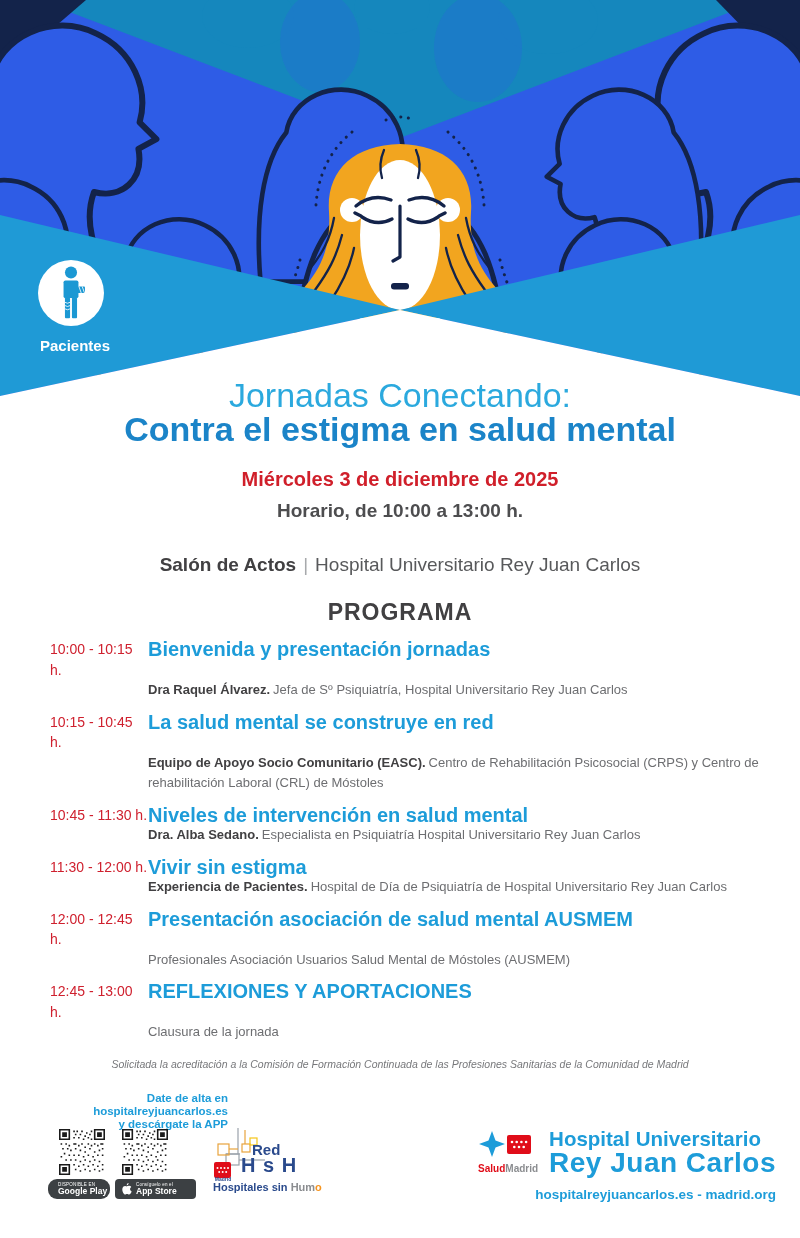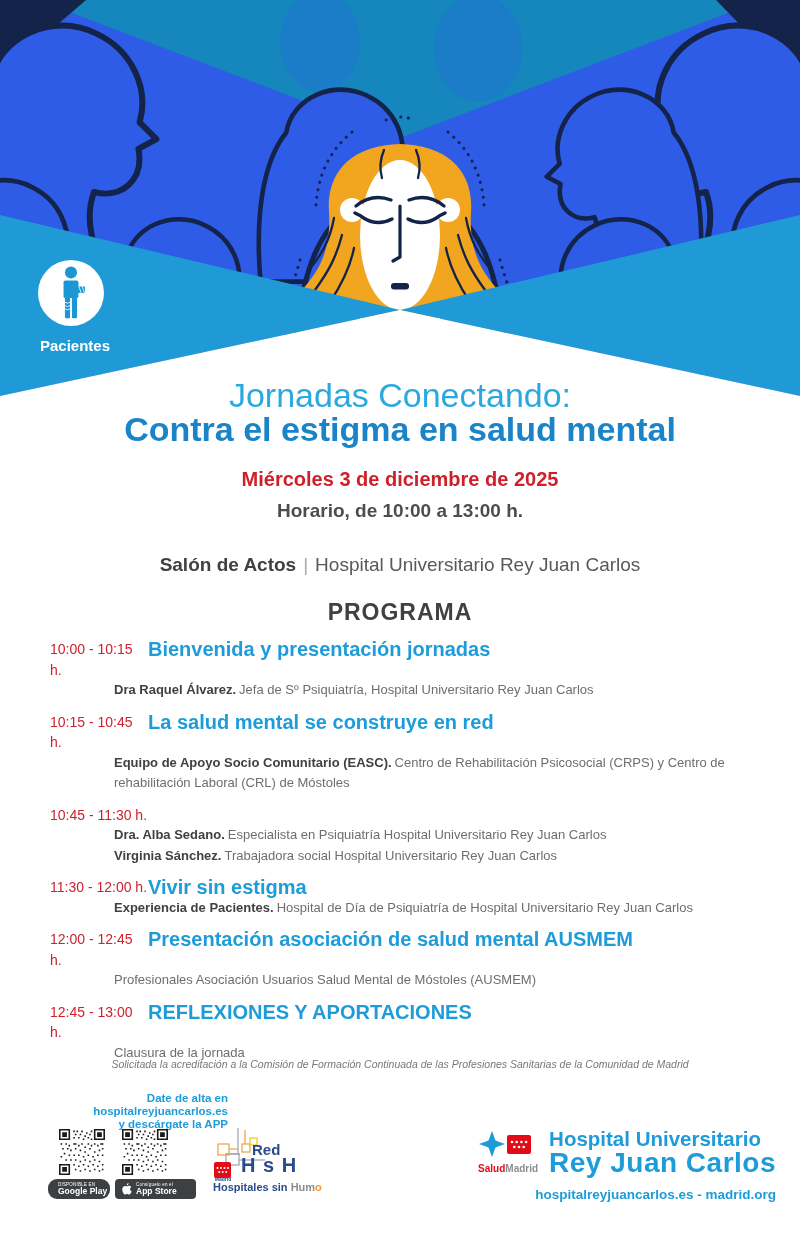--- a/index.html
+++ b/index.html
@@ -20,21 +20,21 @@
   .salon{top:534px;font-size:19px;color:#58595b;margin-top:20px;}
   .salon b{color:#414042;}
   .salon .sep{color:#a7a9ac;padding:0 7px;font-weight:400;}
   .prog-heading{top:599px;font-size:23px;font-weight:bold;color:#414042;letter-spacing:1px;}
   
   .program{position:absolute;top:639px;left:50px;right:26px;}
   .pi{margin-bottom:11px;}
   .pi-head{display:flex;line-height:20.5px;}
   .pi-time{width:98px;flex:none;font-weight:normal;font-size:14px;color:#cf202e;}
   .pi-title{font-weight:bold;font-size:20px;color:#1d9cd9;}
-  .pi-det{margin-left:64px;font-size:13px;line-height:20.5px;color:#6d6e71;}
+  .pi-det{margin-left:98px;font-size:13px;line-height:20.5px;color:#6d6e71;}
   .pi-det b{color:#414042;margin-right:3px;}
   .pi-det b:empty{display:none;margin:0;}
   .accred{position:absolute;top:1058px;left:0;right:0;text-align:center;font-size:10.5px;
           font-style:italic;color:#77787b;}
   
   .app-note{position:absolute;left:18px;top:1092px;width:210px;text-align:right;font-size:11.5px;
             font-weight:bold;color:#1d9cd9;line-height:13px;}
   .qr{position:absolute;top:1129px;width:46px;height:46px;background:#fff;}
   .qr1{left:59px;} .qr2{left:122px;}
   .store-badge{position:absolute;top:1179px;height:20px;border-radius:4px;background:#3c4043;color:#fff;
@@ -191,23 +191,23 @@
       <div class="pi-head">
         <span class="pi-time">10:15 - 10:45 h.</span>
         <span class="pi-title">La salud mental se construye en red</span>
       </div>
       <div class="pi-det"><b>Equipo de Apoyo Socio Comunitario (EASC).</b><span>Centro de Rehabilitación Psicosocial (CRPS) y Centro de rehabilitación Laboral (CRL) de Móstoles</span></div>
     </div>
 
     <div class="pi">
       <div class="pi-head">
         <span class="pi-time">10:45 - 11:30 h.</span>
+        <span class="pi-title">Niveles de intervención en salud mental</span>
       </div>
       <div class="pi-det"><b>Dra. Alba Sedano.</b><span>Especialista en Psiquiatría Hospital Universitario Rey Juan Carlos</span></div>
-      <div class="pi-det"><b>Virginia Sánchez.</b><span>Trabajadora social Hospital Universitario Rey Juan Carlos</span></div>
     </div>
 
     <div class="pi">
       <div class="pi-head">
         <span class="pi-time">11:30 - 12:00 h.</span>
         <span class="pi-title">Vivir sin estigma</span>
       </div>
       <div class="pi-det"><b>Experiencia de Pacientes.</b><span>Hospital de Día de Psiquiatría de Hospital Universitario Rey Juan Carlos</span></div>
     </div>
 

